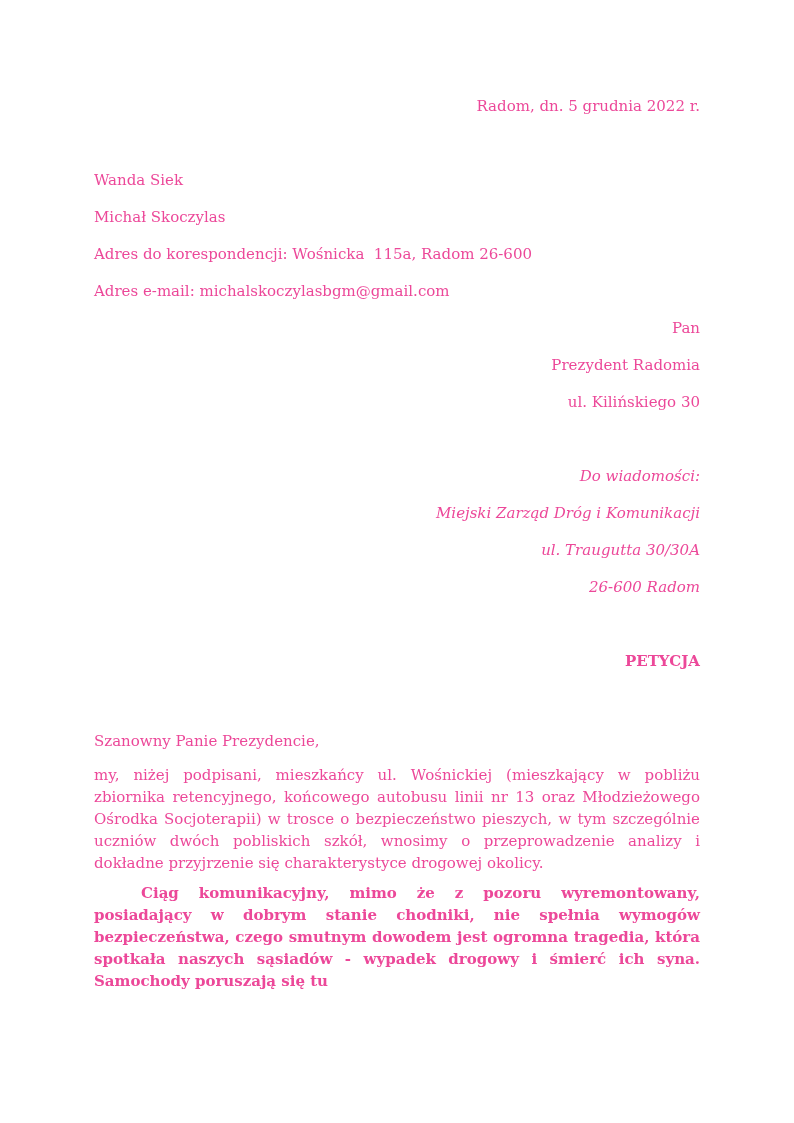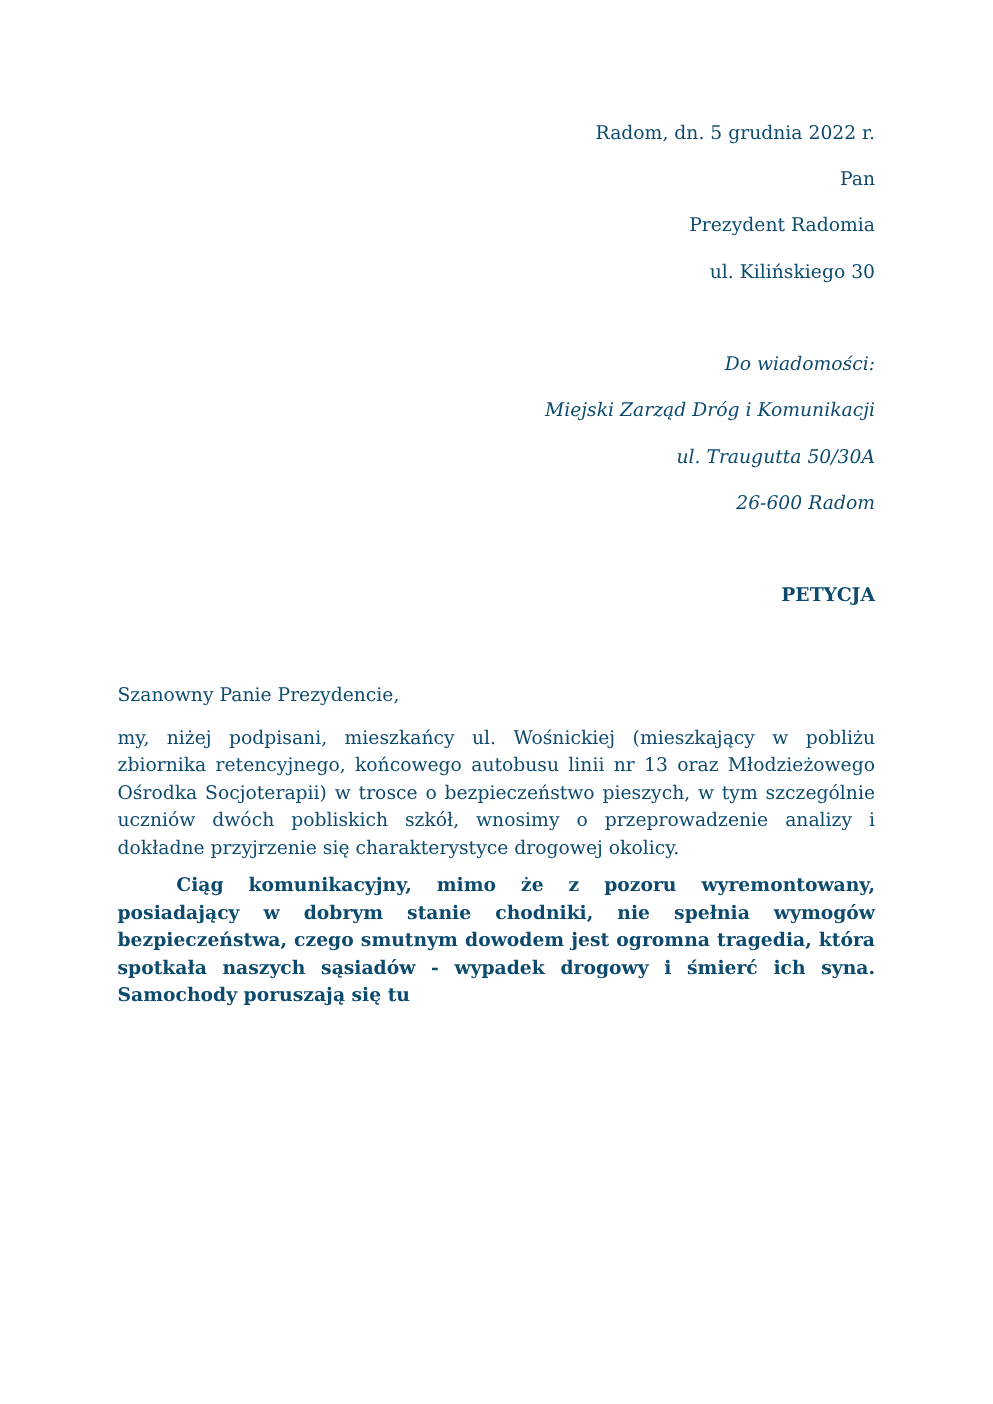--- a/index.html
+++ b/index.html
@@ -6,21 +6,21 @@
     margin: 0;
     padding: 0;
     background: #ffffff;
   }
   .page {
     position: relative;
     width: 794px;
     height: 1123px;
     margin: 0 auto;
     background: #ffffff;
-    color: #0c4a6e;
+    color: #ec4899;
     font-family: "DejaVu Serif", "Liberation Serif", serif;
     font-size: 15px;
     box-sizing: border-box;
     padding: 88px 94px 40px 94px;
     overflow: hidden;
   }
   .hline {
     line-height: 37px;
     white-space: pre;
   }
@@ -47,31 +47,37 @@
     font-weight: bold;
   }
 </style>
 </head>
 <body>
 
 <div class="page">
 
   <div class="hline right">Radom, dn. 5 grudnia 2022 r.</div>
 
+  <div class="block-gap">
+    <div class="hline">Wanda Siek</div>
+    <div class="hline">Michał Skoczylas</div>
+    <div class="hline">Adres do korespondencji: Wośnicka  115a, Radom 26-600</div>
+    <div class="hline">Adres e-mail: michalskoczylasbgm@gmail.com</div>
+  </div>
 
   <div>
     <div class="hline right">Pan</div>
     <div class="hline right">Prezydent Radomia</div>
     <div class="hline right">ul. Kilińskiego 30</div>
   </div>
 
   <div class="block-gap italic">
     <div class="hline right">Do wiadomości:</div>
     <div class="hline right">Miejski Zarząd Dróg i Komunikacji</div>
-    <div class="hline right">ul. Traugutta 50/30A</div>
+    <div class="hline right">ul. Traugutta 30/30A</div>
     <div class="hline right">26-600 Radom</div>
   </div>
 
   <div class="doc-title center">PETYCJA</div>
 
   <div class="salutation">Szanowny Panie Prezydencie,</div>
 
   <p class="body-para">my, niżej podpisani, mieszkańcy ul. Wośnickiej (mieszkający w pobliżu zbiornika retencyjnego, końcowego autobusu linii nr 13 oraz Młodzieżowego Ośrodka Socjoterapii) w trosce o bezpieczeństwo pieszych, w tym szczególnie uczniów dwóch pobliskich szkół, wnosimy o przeprowadzenie analizy i dokładne przyjrzenie się charakterystyce drogowej okolicy.</p>
 
   <p class="body-para indented">Ciąg komunikacyjny, mimo że z pozoru wyremontowany, posiadający w dobrym stanie chodniki, nie spełnia wymogów bezpieczeństwa, czego smutnym dowodem jest ogromna tragedia, która spotkała naszych sąsiadów - wypadek drogowy i śmierć ich syna. Samochody poruszają się tu</p>

